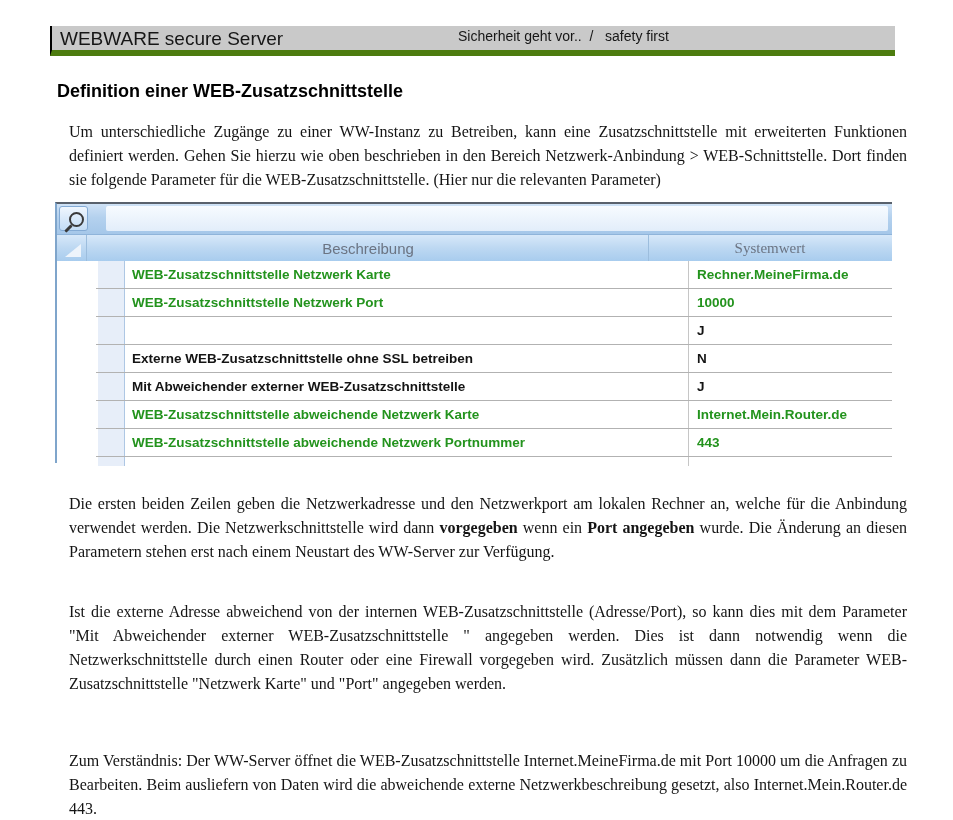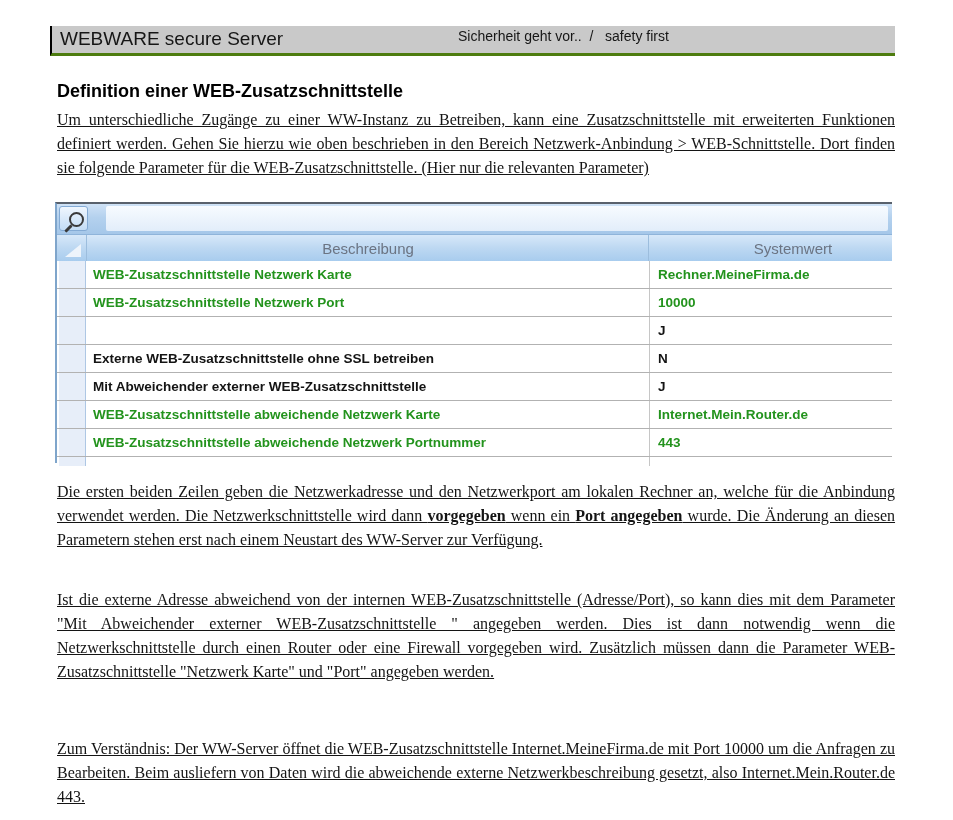--- a/index.html
+++ b/index.html
@@ -5,39 +5,39 @@
   html,body { margin:0; padding:0; background:#ffffff; }
   .page {
     position:relative; width:953px; height:820px; background:#ffffff;
     font-family:"Liberation Serif", serif; overflow:hidden;
   }
 
   
   .topbar {
     position:absolute; left:50px; top:26px; width:845px; height:30px;
     background:var(--bar-bg); box-sizing:border-box;
-    border-left:2px solid #000; border-bottom:3px solid #4d7c0f;
+    border-left:2px solid #000; border-bottom:6px solid #4d7c0f;
   }
   .brand {
     position:absolute; left:8px; top:2px;
     font-family:"Liberation Sans", sans-serif; font-size:19px; color:#161616;
   }
   .slogan {
     position:absolute; left:406px; top:2px; white-space:pre;
     font-family:"Liberation Sans", sans-serif; font-size:14px; color:#161616;
   }
 
   
   .title {
     position:absolute; left:57px; top:81px; margin:0;
     font-family:"Liberation Sans", sans-serif; font-weight:bold; font-size:18px; color:#000;
   }
   .para {
-    position:absolute; left:57px; width:838px; margin:0;
-    text-align:justify; font-size:16px; line-height:24px; color:#141414;text-decoration:underline;
+    position:absolute; left:57px; width:838px; margin:12px;
+    text-align:justify; font-size:16px; line-height:24px; color:#141414;
   }
   .p1 { top:108px; }
   .p2 { top:480px; }
   .p3 { top:588px; }
   .p4 { top:737px; }
   .b  { font-weight:bold; }
 
   
   .grid {
     position:absolute; left:55px; top:202px; width:837px; height:261px;
@@ -73,23 +73,23 @@
     border-top:1px solid #8fb4da;
     font-family:"Liberation Sans", sans-serif; font-size:15px; color:var(--head-text);
   }
   .selhead { position:absolute; left:2px; top:0; width:28px; height:100%; border-right:1px solid #9cbddd; box-sizing:border-box; }
   .tri {
     position:absolute; right:5px; bottom:4px; width:0; height:0;
     border-left:16px solid transparent; border-bottom:13px solid #eef4fb;
   }
   .colhead { position:absolute; top:0; height:100%; display:flex; align-items:center; justify-content:center; box-sizing:border-box; }
   .col-desc { left:31px; width:561px; border-right:1px solid #9cbddd; }
-  .col-val  { left:593px; width:286px; }
+  .col-val  { left:570px; width:286px;font-family:Liberation Serif, serif; }
 
-  .rows { position:relative; }
+  .rows { position:relative;padding-left:39px; }
   .prow { position:relative; height:28px; box-sizing:border-box; background:#fff; border-bottom:1px solid #b2b2b2; }
   .prow::after { content:""; position:absolute; left:592px; top:0; width:1px; height:27px; background:#c6c6c6; }
   .sel {
     position:absolute; left:2px; top:0; width:27px; height:27px; box-sizing:border-box;
     background:#e7eef9; border-right:1px solid #aec7e4;
   }
   .cell {
     position:absolute; top:0; height:27px; display:flex; align-items:center;
     font-family:"Liberation Sans", sans-serif; font-weight:bold; font-size:13.5px;
     white-space:nowrap; overflow:hidden;

